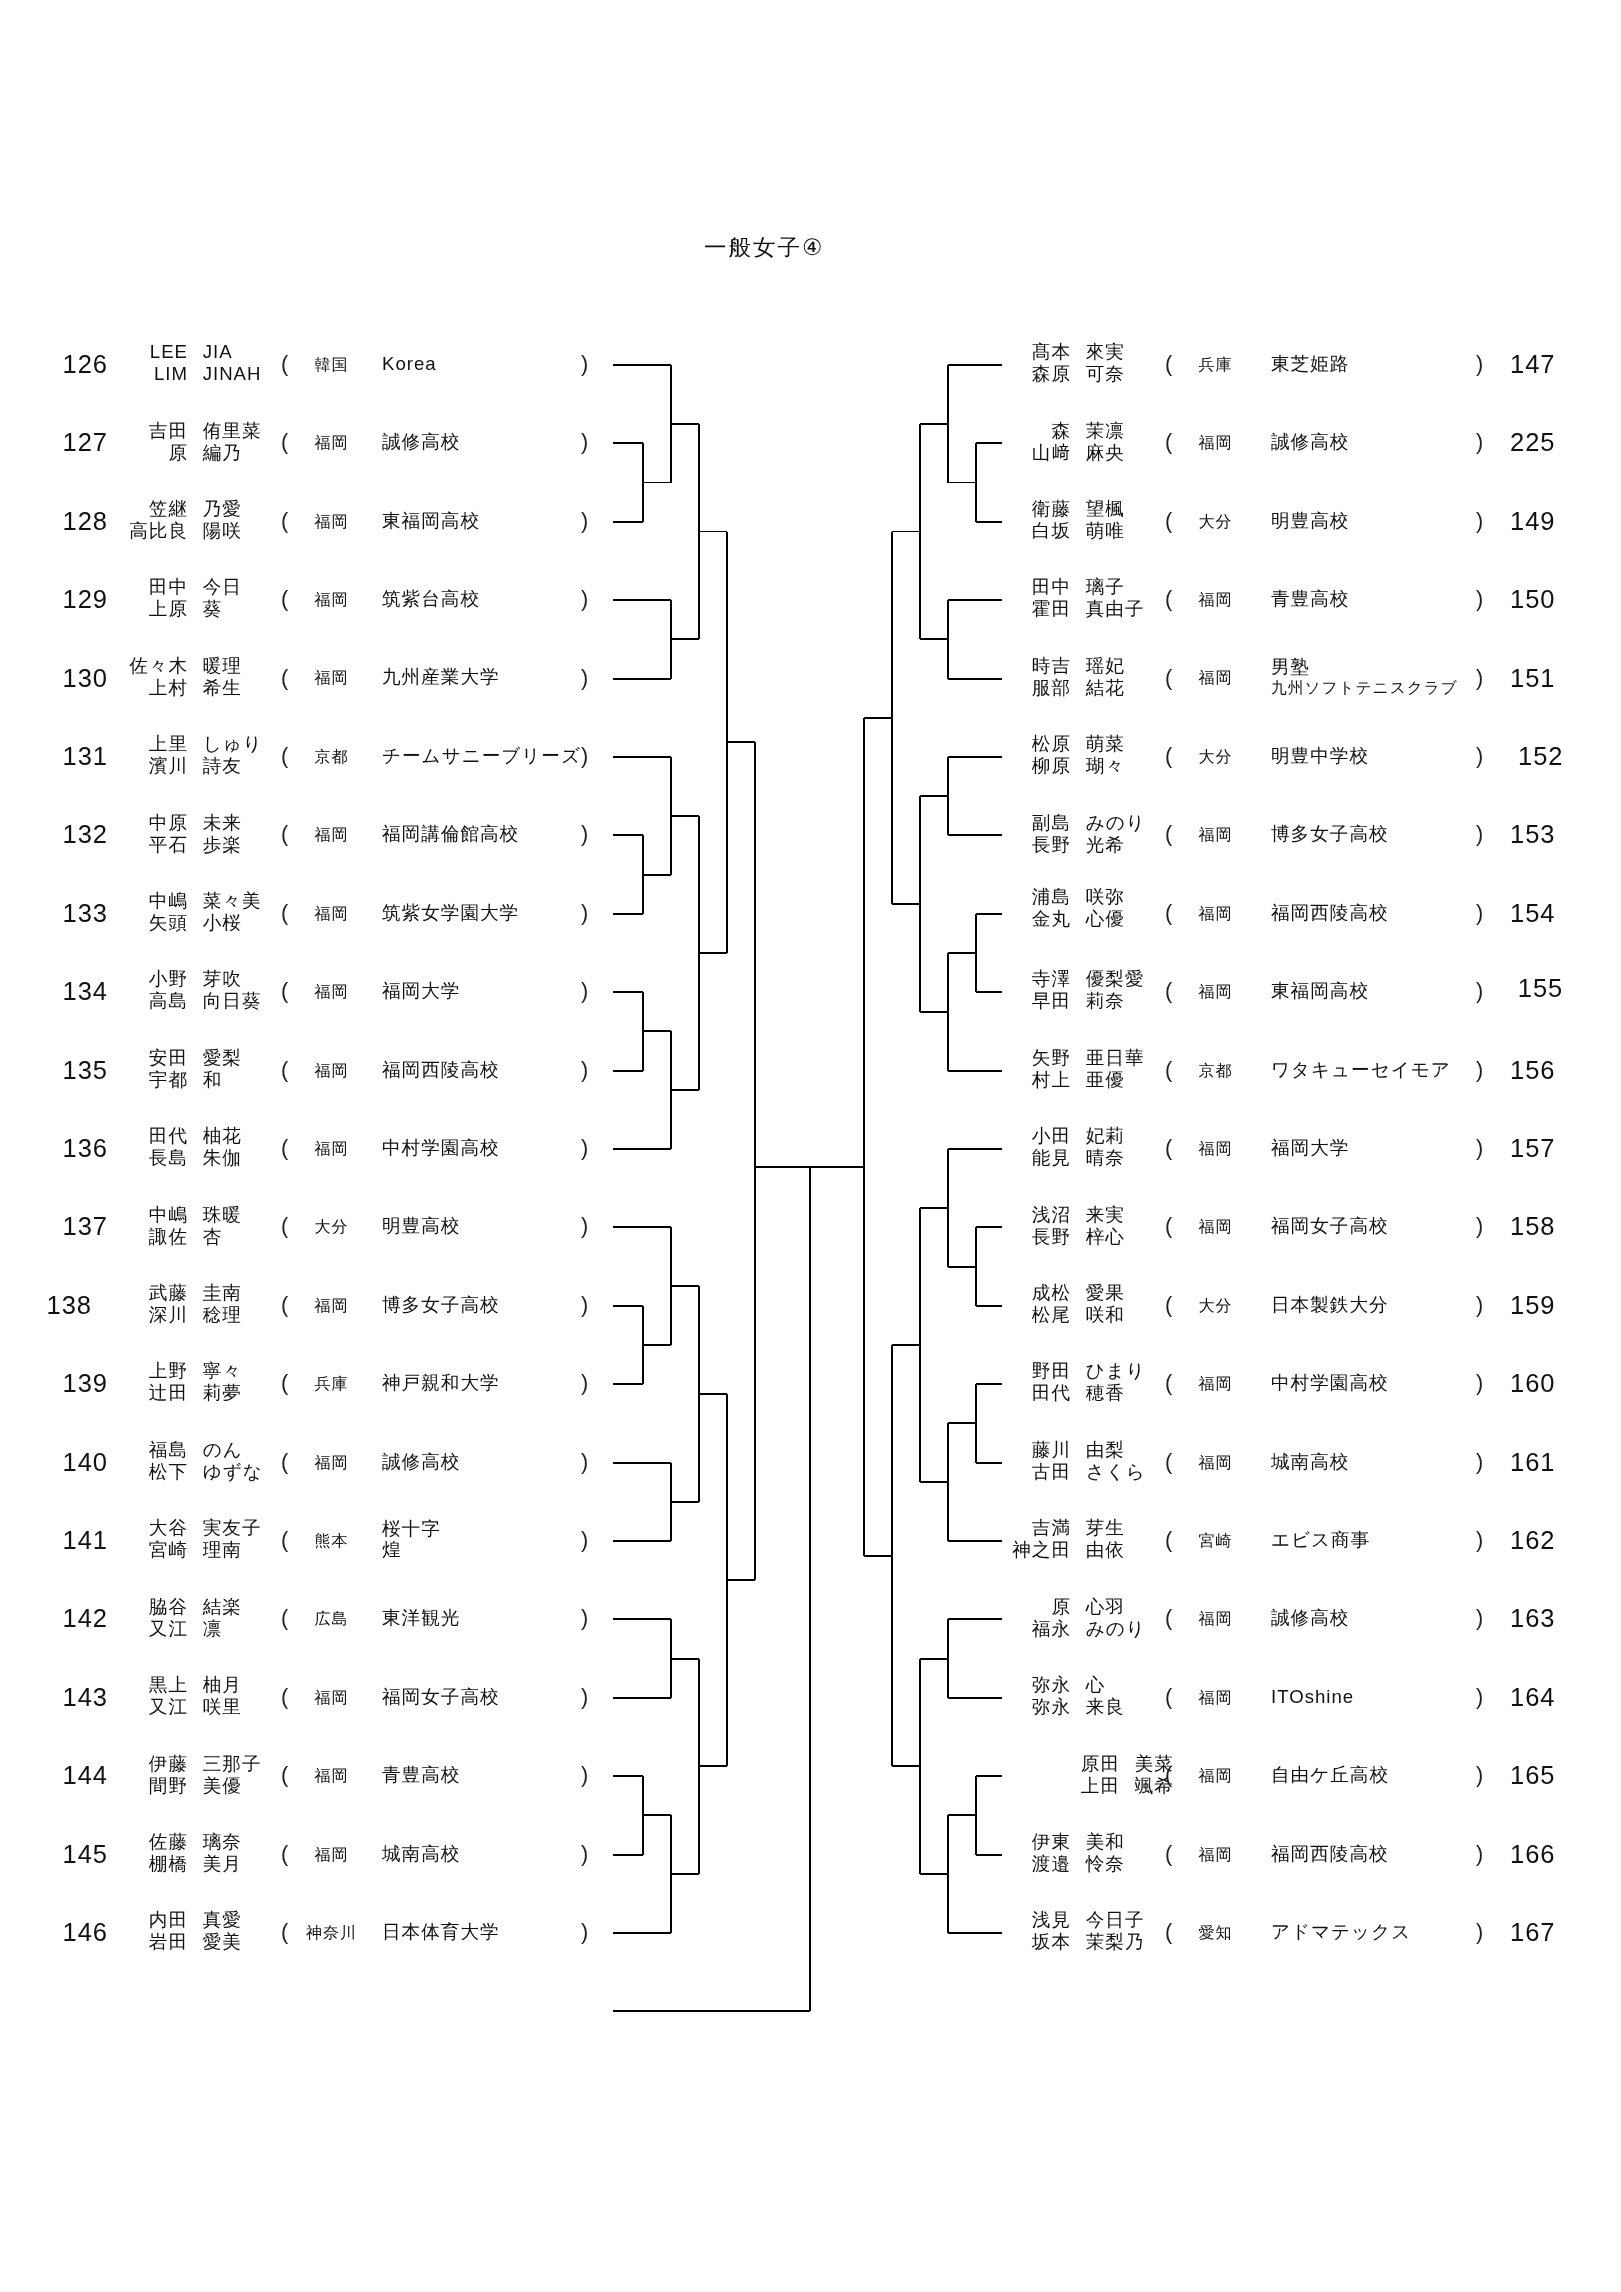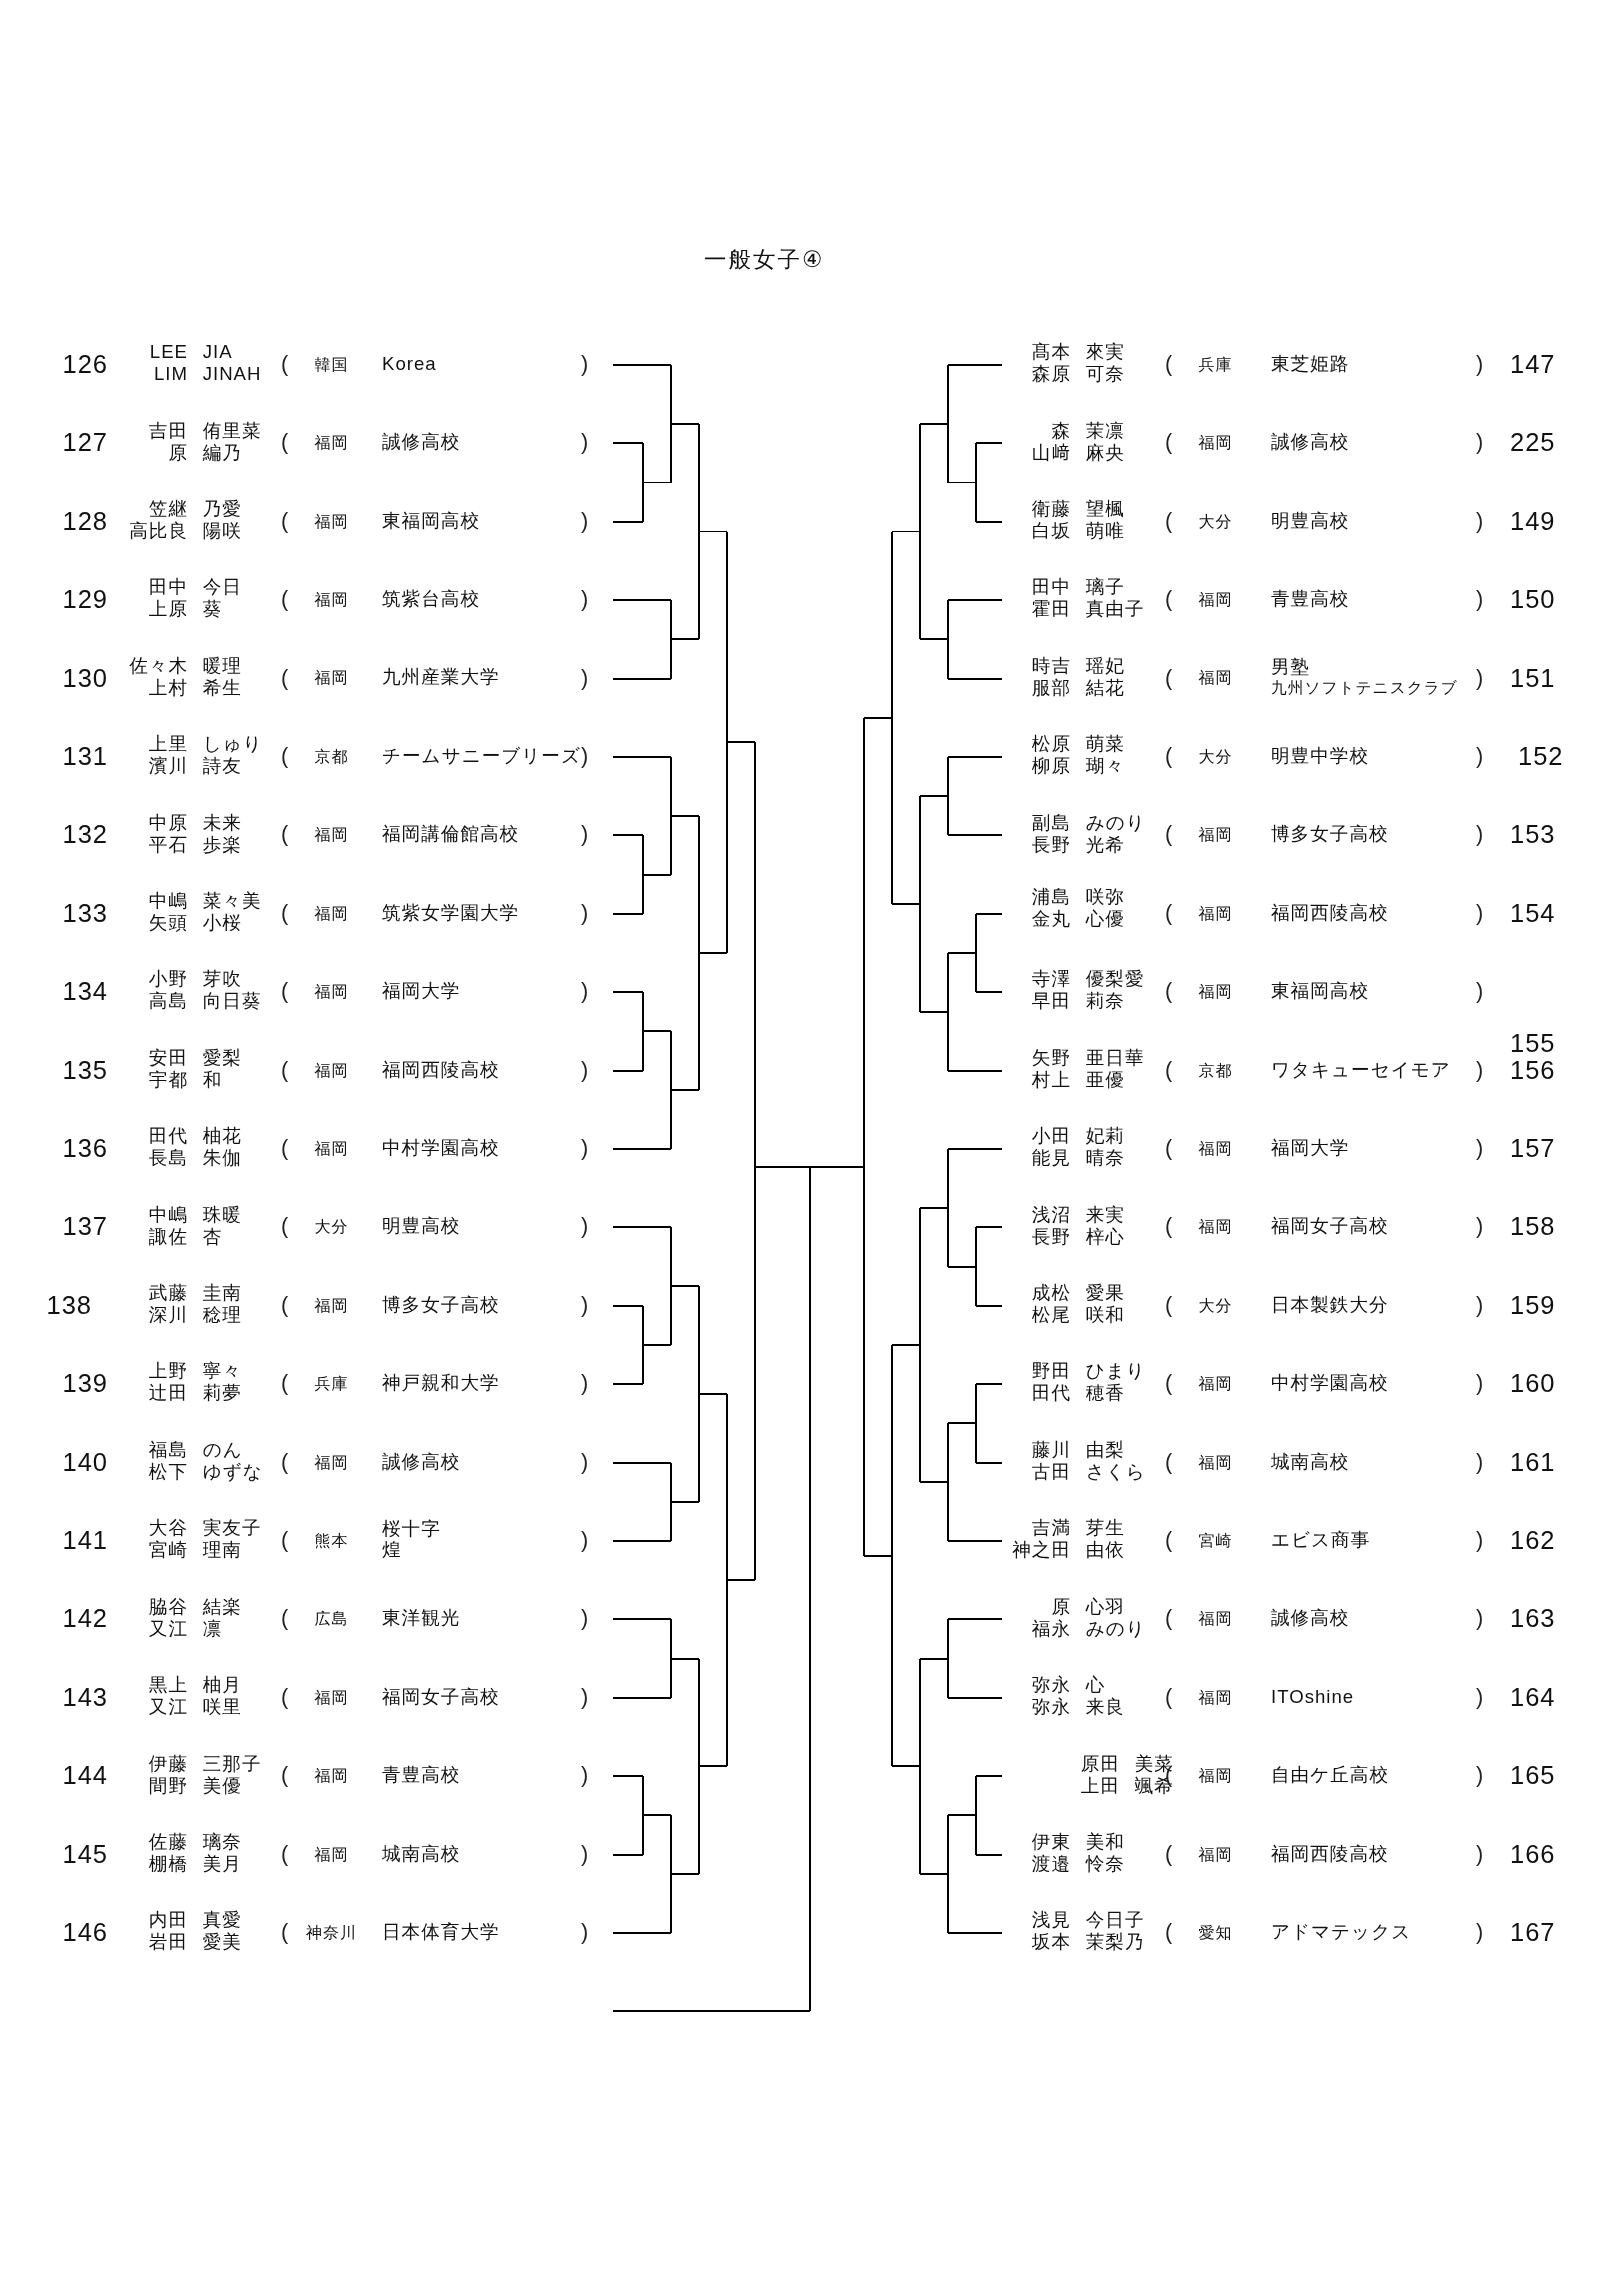--- a/index.html
+++ b/index.html
@@ -7,21 +7,21 @@
     position:relative;
     width:1621px;height:2293px;
     background:#ffffff;
     font-family:"Liberation Sans","DejaVu Sans",sans-serif;
     color:#111;
     overflow:hidden;
   }
   #lines{position:absolute;left:0;top:0;}
   #lines line{stroke:#000;stroke-width:2;shape-rendering:crispEdges;}
   .title{
-    position:absolute;left:627px;top:244px;width:274px;
+    position:absolute;left:627px;top:232px;width:274px;
     text-align:center;font-size:22.5px;letter-spacing:2px;
   }
   .num{position:absolute;font-size:25.5px;line-height:25.5px;letter-spacing:1px;}
   .num.ln{text-align:right;}
   .names{position:absolute;font-size:18.6px;line-height:21.6px;white-space:nowrap;}
   .nrow{display:flex;}
   .sur{display:inline-block;text-align:right;letter-spacing:1px;}
   .sur.l{width:75px;}
   .sur.r{width:63px;}
   .giv{margin-left:14.7px;letter-spacing:1px;}
@@ -711,21 +711,21 @@
           </div>
         </div>
         <div class="paren" style="left: 1165px; top: 900px;">(</div>
         <div class="pref" style="left: 1179px; top: 903px;">福岡</div>
         <div class="paren" style="left: 1476px; top: 900px;">)</div>
         <div class="team" style="left: 1271px; top: 903px;">
           <div class="t1">福岡西陵高校</div>
         </div>
       </div>
       <div style="position: absolute; left: 0px; top: 0px;">
-        <div class="num" style="left: 1510px; top: 1031px; width: 61px;">155</div>
+        <div class="num" style="left: 1510px; top: 976px; width: 61px; text-align: center;">155</div>
         <div class="names" style="left: 1008px; top: 968px;">
           <div class="nrow">
             <div class="sur r">寺澤</div>
             <div class="giv">優梨愛</div>
           </div>
           <div class="nrow">
             <div class="sur r">早田</div>
             <div class="giv">莉奈</div>
           </div>
         </div>

